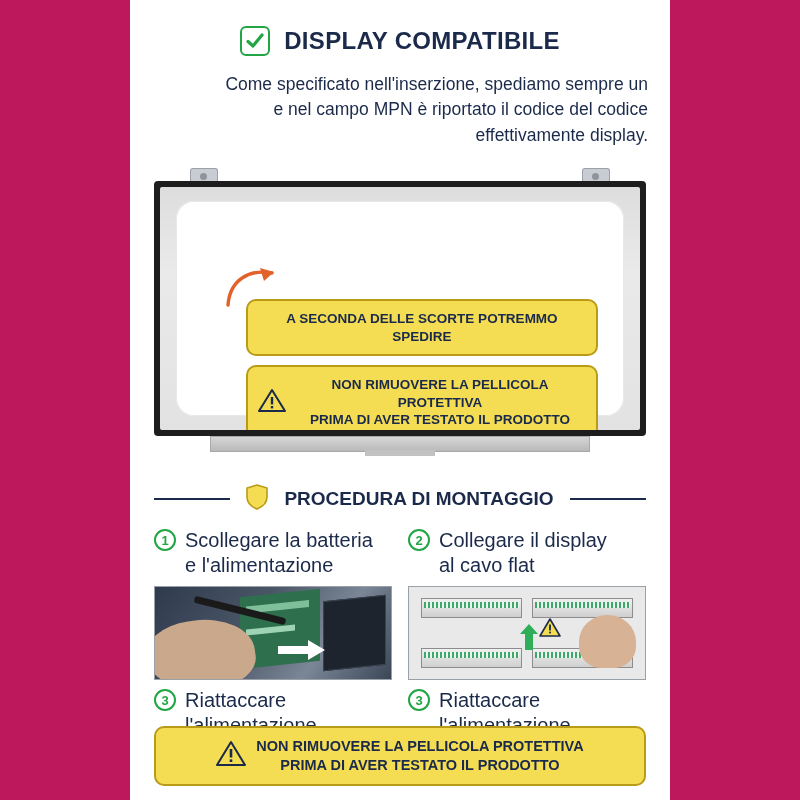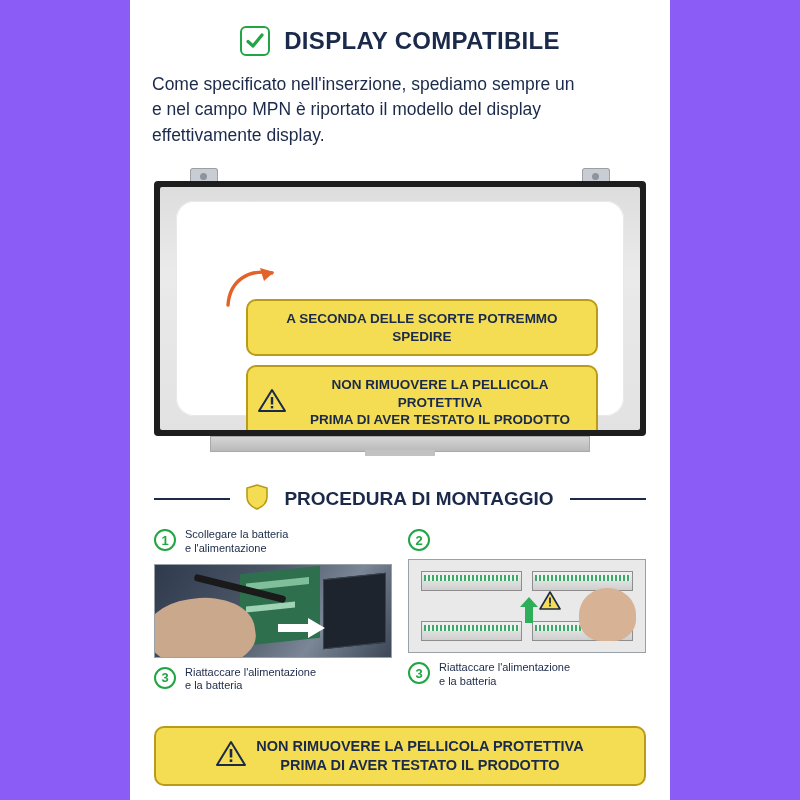--- a/index.html
+++ b/index.html
@@ -10,21 +10,21 @@
   body {
     width: 800px;
     height: 800px;
     font-family: "Liberation Sans", sans-serif;
     overflow: hidden;
   }
   .page {
     position: relative;
     width: 800px;
     height: 800px;
-    background: #8b5cf6;
+    background: #be185d;
   }
   .inner {
     position: absolute;
     left: 130px;
     top: 0;
     width: 540px;
     height: 800px;
     background: #ffffff;
   }
 
@@ -50,21 +50,21 @@
   .check-box-icon svg { display: block; }
   .header-title {
     font-size: 24px;
     font-weight: bold;
     color: #1b2a4a;
     letter-spacing: 0.3px;
   }
 
   .intro {
     margin: 16px 22px 0 22px;
-    text-align: left;
+    text-align: right;
     font-size: 17.5px;
     line-height: 1.45;
     color: #1b2a4a;
   }
 
   
   .display-wrap {
     position: relative;
     margin: 20px 24px 0 24px;
     height: 300px;
@@ -210,21 +210,21 @@
     color: #22a544;
     font-weight: bold;
     font-size: 13px;
     display: flex;
     align-items: center;
     justify-content: center;
     box-sizing: border-box;
     margin-top: 1px;
   }
   .step-text {
-    font-size: 11px;
+    font-size: 20px;
     line-height: 1.25;
     color: #1b2a4a;
   }
 
   
   .photo {
     position: relative;
     height: 92px;
     border: 1px solid #9aa0a8;
     overflow: hidden;
@@ -350,21 +350,21 @@
       <span class="check-box-icon">
         <svg width="20" height="20" viewBox="0 0 20 20">
           <path d="M3 10.5 L8 15 L17 4" fill="none" stroke="#22a544" stroke-width="3.2" stroke-linecap="round" stroke-linejoin="round"></path>
         </svg>
       </span>
       <span class="header-title">DISPLAY COMPATIBILE</span>
     </div>
 
     <div class="intro">
       <div>Come specificato nell'inserzione, spediamo sempre un</div>
-      <div>e nel campo MPN è riportato il modello del display</div>
+      <div>e nel campo MPN è riportato il codice del codice</div>
       <div>effettivamente display.</div>
     </div>
 
     <div class="display-wrap">
       <div class="tab left"></div>
       <div class="tab right"></div>
 
       <div class="screen-outer">
         <div class="screen-inner">
           <div class="screen-glass"></div>
@@ -439,20 +439,24 @@
           <span class="step-text">
             <span>Riattaccare l'alimentazione</span><br>
             <span>e la batteria</span>
           </span>
         </div>
       </div>
 
       <div class="col">
         <div class="step">
           <span class="num">2</span>
+          <span class="step-text">
+            <span>Collegare il display</span><br>
+            <span>al cavo flat</span>
+          </span>
         </div>
 
         <div class="photo photo-2">
           <div class="conn c-a">
               <span class="teeth"></span>
             </div>
           <div class="conn c-b">
               <span class="teeth"></span>
             </div>
           <div class="conn c-c">

